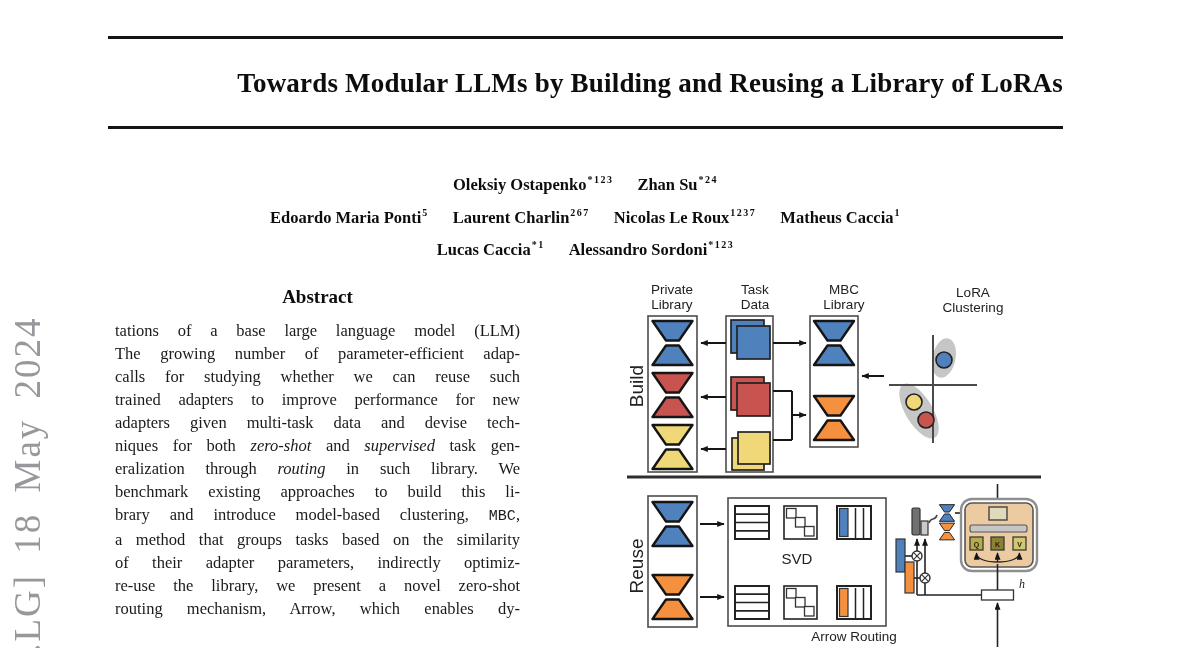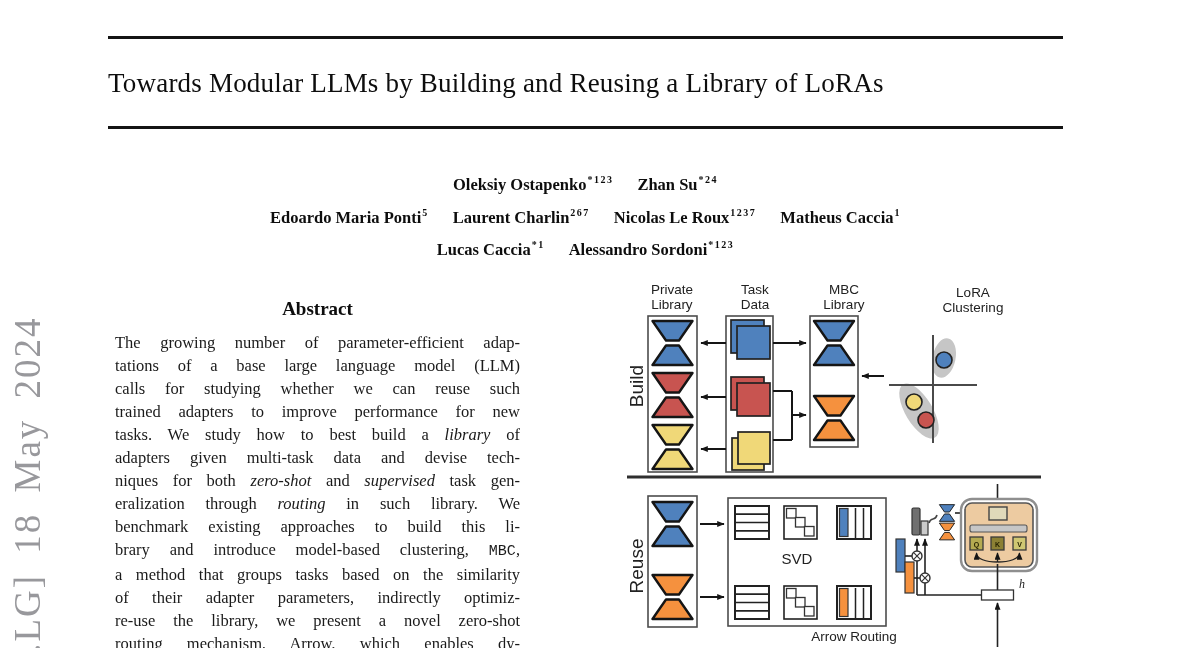--- a/index.html
+++ b/index.html
@@ -5,31 +5,31 @@
   html,body{margin:0;padding:0;}
   body{
     width:1200px;height:648px;overflow:hidden;position:relative;
     background:#ffffff;font-family:"Liberation Serif","DejaVu Serif",serif;color:#111;
   }
   .rule{position:absolute;left:108px;width:955px;height:2.5px;background:#141414;}
   .rule-top{top:36px;}
   .rule-mid{top:126px;}
   .paper-title{
     position:absolute;left:108px;top:68px;width:955px;
-    text-align:left;font-weight:normal;font-size:27px;letter-spacing:.2px;color:#0d0d0d;
+    text-align:right;font-weight:bold;font-size:27px;letter-spacing:.2px;color:#0d0d0d;
   }
   .authors{position:absolute;left:88px;top:166px;width:995px;font-weight:bold;font-size:16.5px;color:#0d0d0d;}
   .author-row{display:flex;justify-content:center;gap:24px;line-height:28px;white-space:nowrap;}
   .author-row sup{font-size:10px;letter-spacing:1.5px;margin-left:1px;}
   .arxiv-strip{
     position:absolute;left:6px;top:702px;transform:rotate(-90deg);transform-origin:0 0;
     font-size:37px;letter-spacing:2px;word-spacing:9px;white-space:nowrap;color:var(--watermark_gray,#98989c);
   }
   .abstract{position:absolute;left:115px;top:282px;width:405px;}
-  .abstract h2{margin:16px 0 11px 0;text-align:center;font-size:19px;color:#0d0d0d;}
+  .abstract h2{margin:4px 0 11px 0;text-align:center;font-size:19px;color:#0d0d0d;}
   .abs-line{
     font-size:16.5px;line-height:23px;text-align:justify;text-align-last:justify;color:#1a1a1a;
   }
   .abs-line .tt{font-family:"Liberation Mono","DejaVu Sans Mono",monospace;font-size:15px;}
   .fig{position:absolute;left:625px;top:272px;}
   .fl,.fl-lg,.fl-svd,.fl-qkv{font-family:"Liberation Sans","DejaVu Sans",sans-serif;fill:#222;}
   .fl{font-size:13.5px;}
   .fl-lg{font-size:19px;}
   .fl-svd{font-size:15px;}
   .fl-qkv{font-size:7px;font-weight:bold;fill:#262200;}
@@ -57,25 +57,24 @@
       <span><span>Lucas Caccia</span><sup>*1</sup></span>
       <span><span>Alessandro Sordoni</span><sup>*123</sup></span>
     </div>
 </div>
 
 <div class="arxiv-strip">[cs.LG] 18 May 2024</div>
 
 <div class="abstract">
   <h2>Abstract</h2>
   <div id="abs-body">
+      <div class="abs-line">tations of a base large language model (LLM)</div>
       <div class="abs-line">The growing number of parameter-efficient adap-</div>
-      <div class="abs-line">tations of a base large language model (LLM)</div>
       <div class="abs-line">calls for studying whether we can reuse such</div>
       <div class="abs-line">trained adapters to improve performance for new</div>
-      <div class="abs-line">tasks. We study how to best build a <i>library</i> of</div>
       <div class="abs-line">adapters given multi-task data and devise tech-</div>
       <div class="abs-line">niques for both <i>zero-shot</i> and <i>supervised</i> task gen-</div>
       <div class="abs-line">eralization through <i>routing</i> in such library. We</div>
       <div class="abs-line">benchmark existing approaches to build this li-</div>
       <div class="abs-line">brary and introduce model-based clustering, <span class="tt">MBC</span>,</div>
       <div class="abs-line">a method that groups tasks based on the similarity</div>
       <div class="abs-line">of their adapter parameters, indirectly optimiz-</div>
       <div class="abs-line">re-use the library, we present a novel zero-shot</div>
       <div class="abs-line">routing mechanism, Arrow, which enables dy-</div>
     </div>

